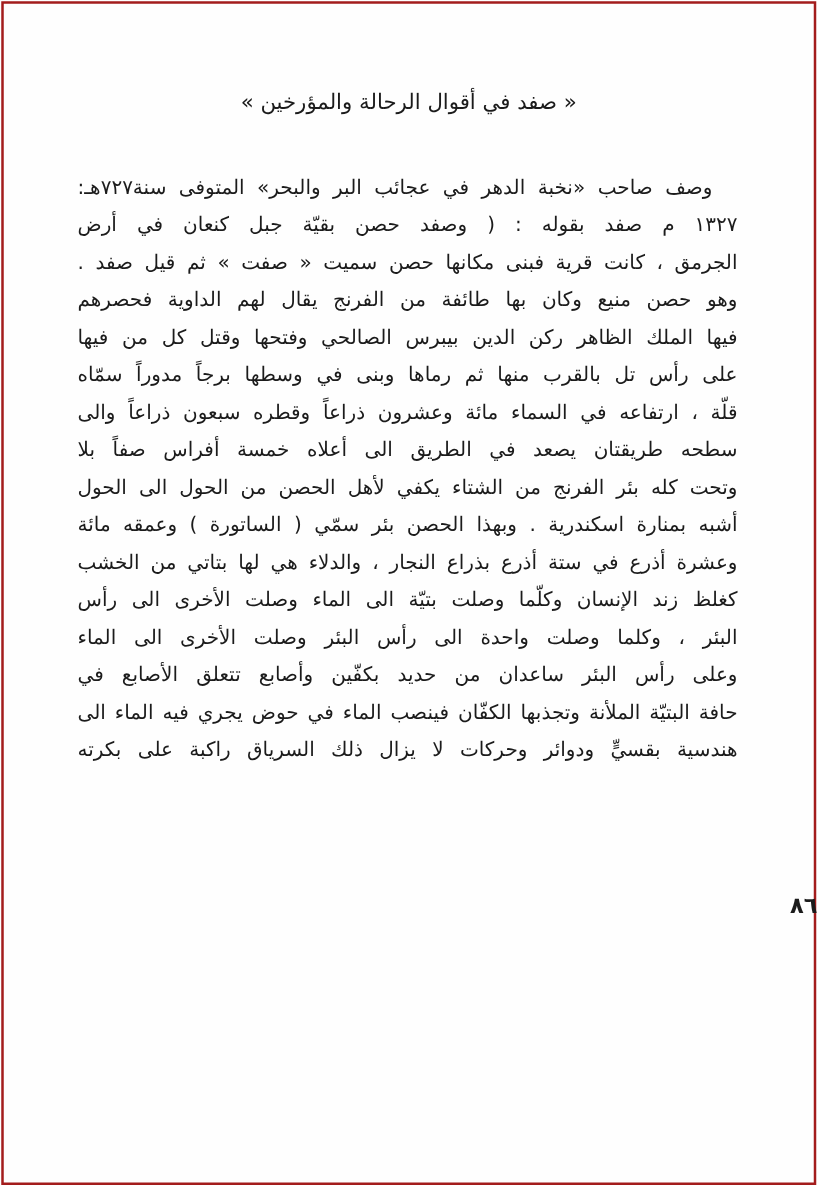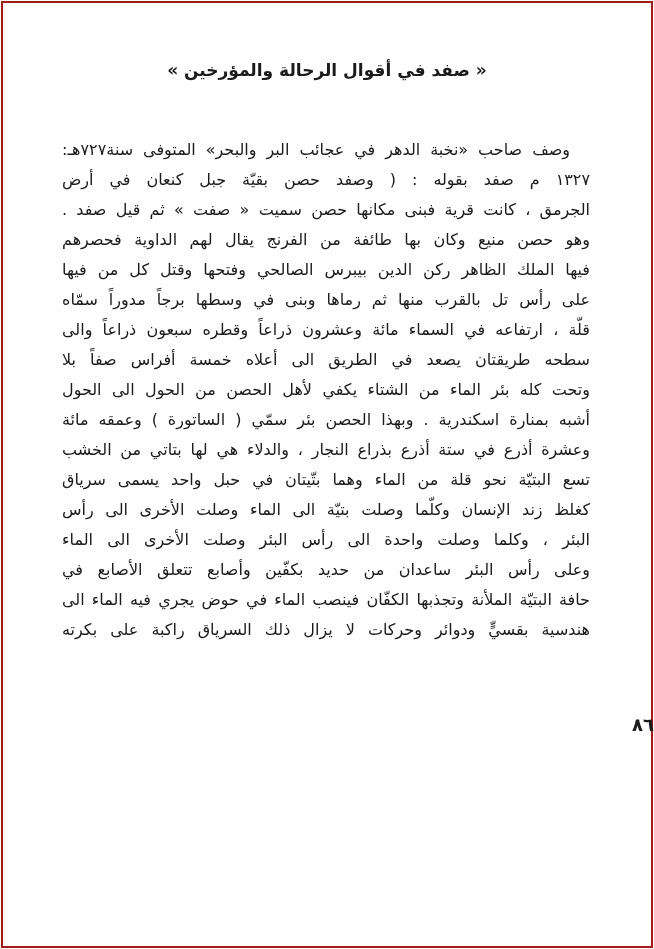--- a/index.html
+++ b/index.html
@@ -18,24 +18,24 @@
     color:var(--ink);
   }
   .frame{
     position:absolute;
     top:1px;left:1px;right:1px;bottom:1px;
     border:2px solid var(--frame);
     pointer-events:none;
   }
   .title{
     position:absolute;
-    top:60px;left:0;right:0;
+    top:72px;left:0;right:0;
     text-align:center;
     font-size:17px;
-    font-weight:bold;
+    font-weight:normal;
     letter-spacing:0.5px;
   }
   .text-block{
     position:absolute;
     top:135px;
     right:64px;
     left:62px;
   }
   .line{
     height:30px;
@@ -69,24 +69,23 @@
 
   <div class="text-block">
     <div class="line first">وصف صاحب «نخبة الدهر في عجائب البر والبحر» المتوفى سنة٧٢٧هـ:</div>
     <div class="line">١٣٢٧ م صفد بقوله : ( وصفد حصن بقيّة جبل كنعان في أرض</div>
     <div class="line">الجرمق ، كانت قرية فبنى مكانها حصن سميت « صفت » ثم قيل صفد .</div>
     <div class="line">وهو حصن منيع وكان بها طائفة من الفرنج يقال لهم الداوية فحصرهم</div>
     <div class="line">فيها الملك الظاهر ركن الدين بيبرس الصالحي وفتحها وقتل كل من فيها</div>
     <div class="line">على رأس تل بالقرب منها ثم رماها وبنى في وسطها برجاً مدوراً سمّاه</div>
     <div class="line">قلّة ، ارتفاعه في السماء مائة وعشرون ذراعاً وقطره سبعون ذراعاً والى</div>
     <div class="line">سطحه طريقتان يصعد في الطريق الى أعلاه خمسة أفراس صفاً بلا</div>
-    <div class="line">وتحت كله بئر الماء من الشتاء يكفي لأهل الحصن من الحول الى الحول</div>
+    <div class="line">وتحت كله بئر الفرنج من الشتاء يكفي لأهل الحصن من الحول الى الحول</div>
     <div class="line">أشبه بمنارة اسكندرية . وبهذا الحصن بئر سمّي ( الساتورة ) وعمقه مائة</div>
     <div class="line">وعشرة أذرع في ستة أذرع بذراع النجار ، والدلاء هي لها بتاتي من الخشب</div>
-    <div class="line">تسع البتيّة نحو قلة من الماء وهما بتّيتان في حبل واحد يسمى سرياق</div>
     <div class="line">كغلظ زند الإنسان وكلّما وصلت بتيّة الى الماء وصلت الأخرى الى رأس</div>
     <div class="line">البئر ، وكلما وصلت واحدة الى رأس البئر وصلت الأخرى الى الماء</div>
     <div class="line">وعلى رأس البئر ساعدان من حديد بكفّين وأصابع تتعلق الأصابع في</div>
     <div class="line">حافة البتيّة الملأنة وتجذبها الكفّان فينصب الماء في حوض يجري فيه الماء الى</div>
     <div class="line">هندسية بقسيٍّ ودوائر وحركات لا يزال ذلك السرياق راكبة على بكرته</div>
   </div>
 
   <div class="page-number">٨٦</div>
 </div>
 

